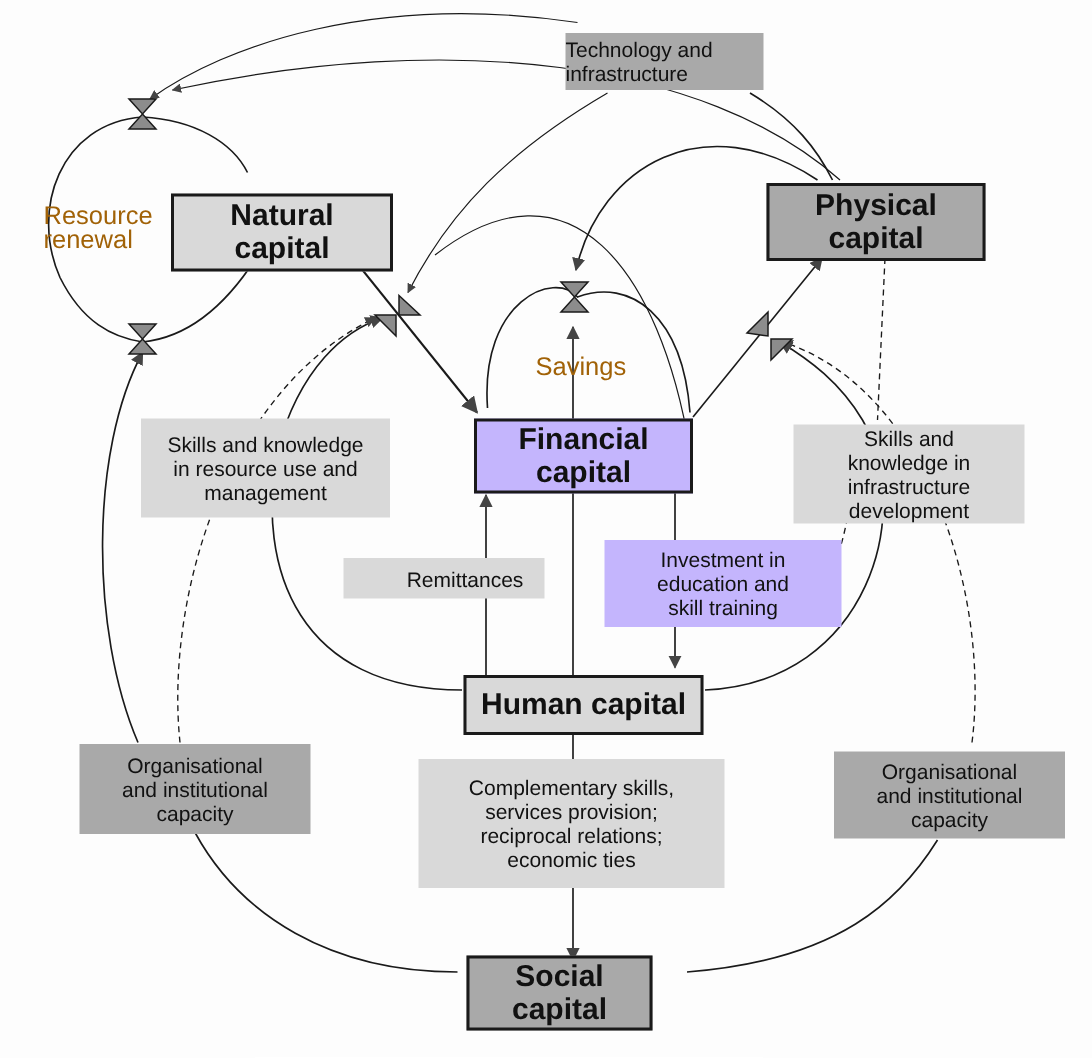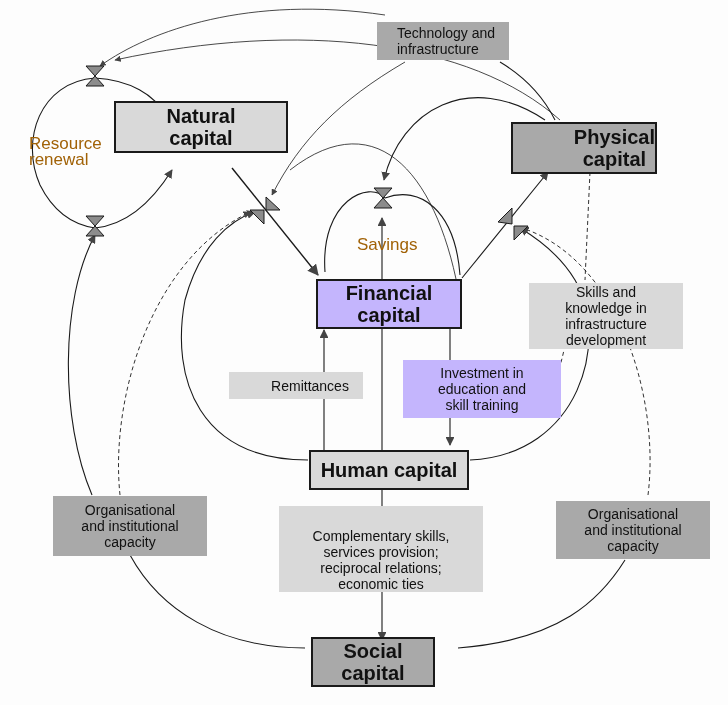--- a/index.html
+++ b/index.html
@@ -90,61 +90,66 @@
           <path d="M266,197 L280,210 L266,210 z"></path>
           <path d="M250,210 L264,210 L264,224 z"></path>
         </g>
       <g>
           <path d="M512,208 L512,224 L498,222 z"></path>
           <path d="M514,226 L528,226 L514,240 z"></path>
         </g>
     </g>
   </svg>
 
-  <div class="node capital light" style="left:114px;top:101px;width:174px;height:52px;">
+  <div class="node capital light" style="left:114px;top:129px;width:148px;height:52px;">
     <span class="t">Natural
 capital</span>
   </div>
-  <div class="node capital dark" style="left:511px;top:122px;width:146px;height:52px;justify-content:flex-end;">
+  <div class="node capital dark" style="left:511px;top:122px;width:146px;height:52px;">
     <span class="t">Physical
 capital</span>
   </div>
   <div class="node capital mid" style="left:316px;top:279px;width:146px;height:50px;">
     <span class="t">Financial
 capital</span>
   </div>
   <div class="node capital light" style="left:309px;top:450px;width:160px;height:40px;">
     <span class="t">Human capital</span>
   </div>
   <div class="node capital dark" style="left:311px;top:637px;width:124px;height:50px;">
     <span class="t">Social capital</span>
   </div>
 
-  <div class="node label dark" style="left:377px;top:22px;width:132px;height:38px;justify-content:flex-start;padding-left:20px;text-align:left;">
+  <div class="node label dark" style="left:377px;top:22px;width:132px;height:38px;justify-content:flex-start;padding-left:0;text-align:left;">
     <span class="t">Technology and
 infrastructure</span>
   </div>
   <div class="free t" style="left:29px;top:136px;">Resource
 renewal</div>
   <div class="free" style="left:357px;top:237px;">Savings</div>
+  <div class="node label light" style="left:94px;top:279px;width:166px;height:66px;">
+    <span class="t">Skills and knowledge
+in resource use and
+management</span>
+  </div>
   <div class="node label light" style="left:529px;top:283px;width:154px;height:66px;text-align:center;">
     <span class="t">Skills and
 knowledge in
 infrastructure
 development</span>
   </div>
   <div class="node label light" style="left:229px;top:372px;width:134px;height:27px;padding-left:28px;">
     <span>Remittances</span>
   </div>
   <div class="node label mid" style="left:403px;top:360px;width:158px;height:58px;">
     <span class="t">Investment in
 education and
 skill training</span>
   </div>
-  <div class="node label light" style="left:279px;top:506px;width:204px;height:86px;align-items:flex-end;">
+  <div class="node label light" style="left:279px;top:506px;width:204px;height:86px;">
     <span class="t">Complementary skills,
 services provision;
 reciprocal relations;
 economic ties</span>
   </div>
   <div class="node label dark" style="left:53px;top:496px;width:154px;height:60px;">
     <span class="t">Organisational
 and institutional
 capacity</span>
   </div>

